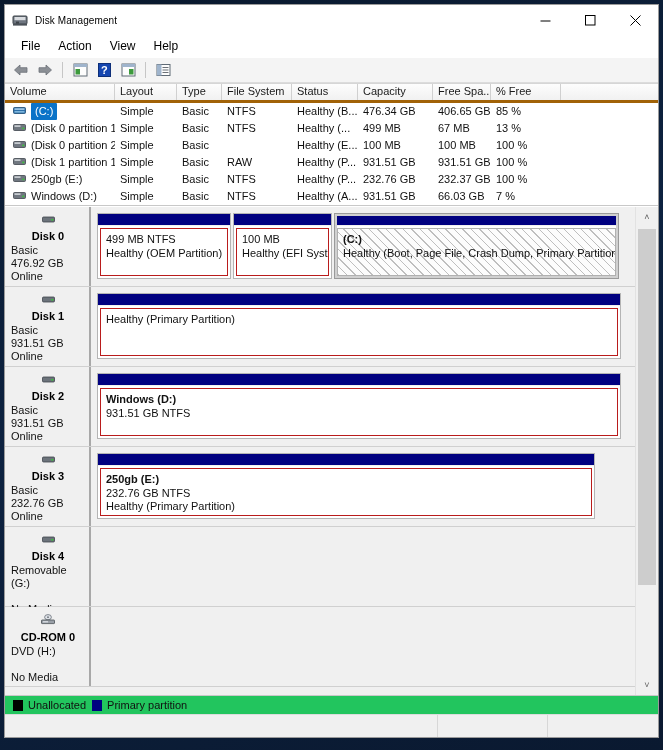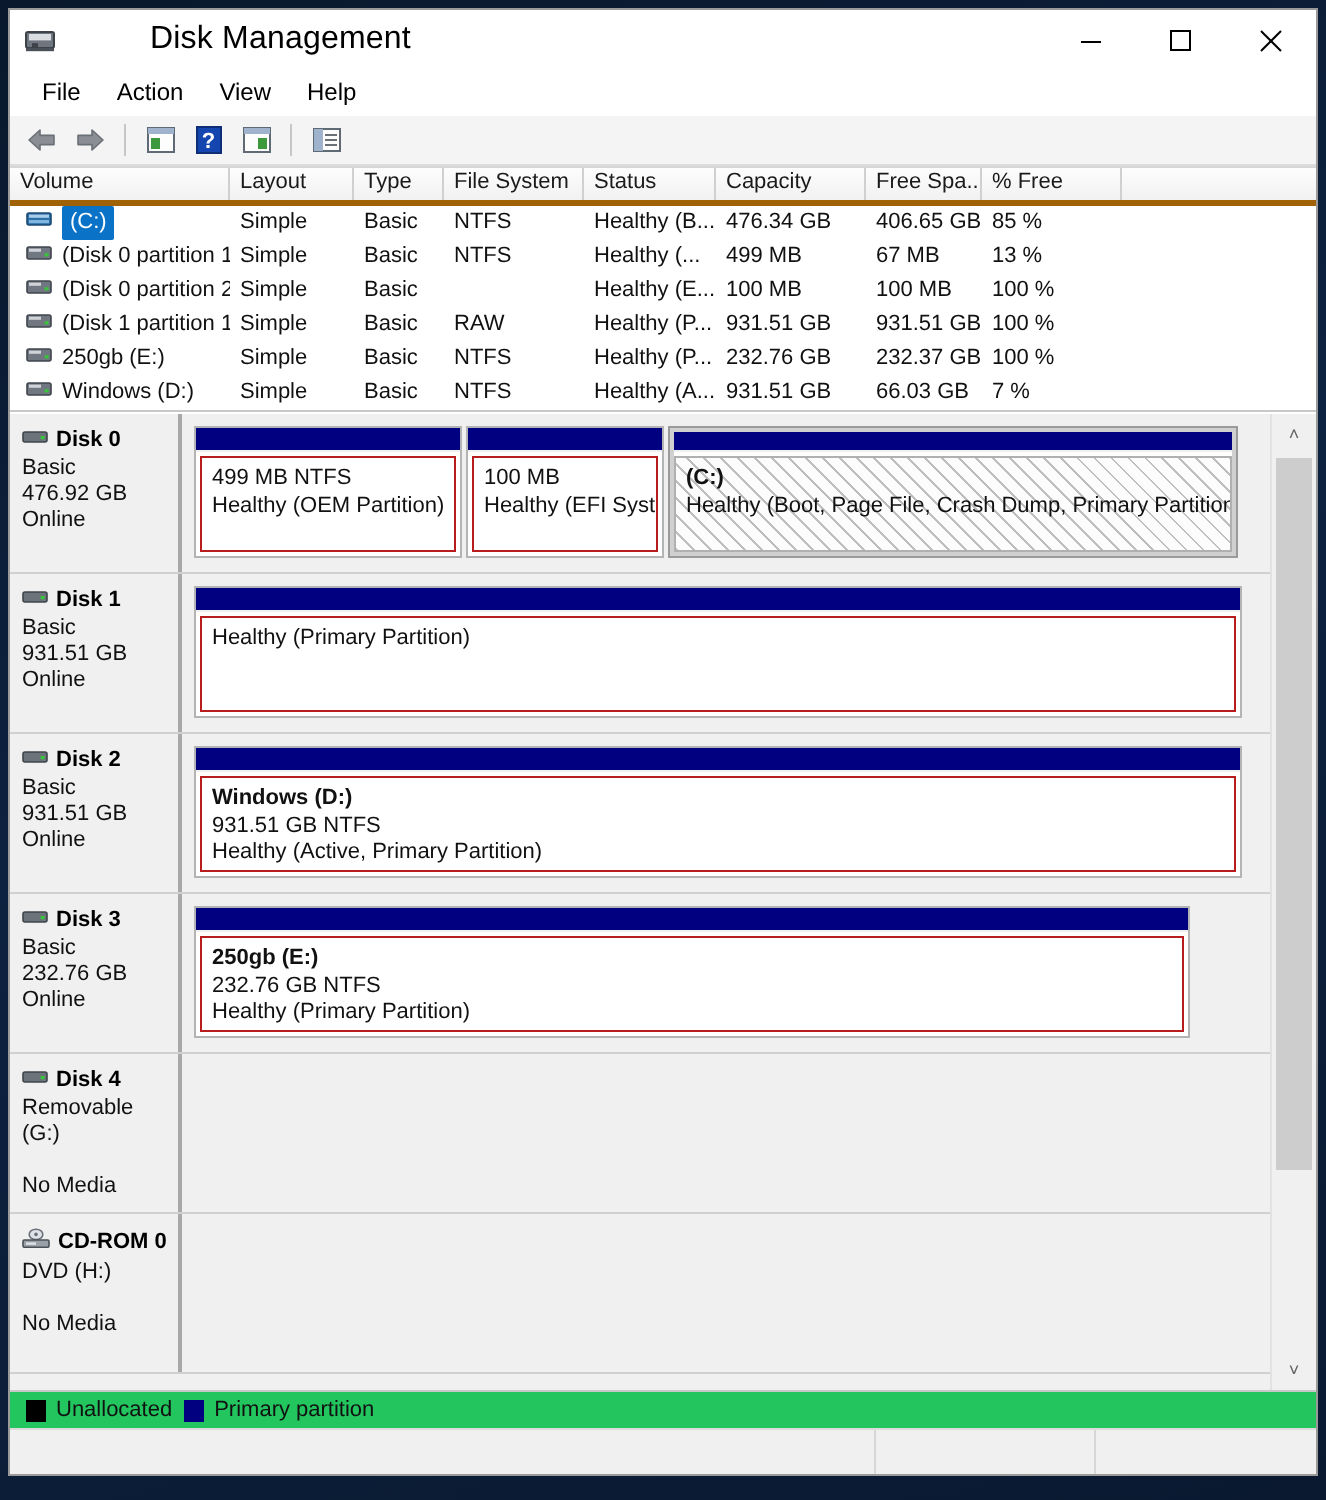--- a/index.html
+++ b/index.html
@@ -29,23 +29,22 @@
     height: 30px; min-height:30px;
     background: #ffffff;
     display: flex; align-items: center;
     position: relative;
   }
   #titlebar .app-icon {
     width: 16px; height: 16px; margin-left: 7px; margin-right: 7px;
     position: relative;
   }
   #titlebar .title-text {
-    font-size: 16px; color: #000;
+    font-size: 10px; color: #000;
     letter-spacing: .1px;
-    margin-left: 40px;
   }
   .win-btns { position: absolute; right: 0; top: 0; height: 30px; display: flex; }
   .win-btn {
     width: 45px; height: 30px; display:flex; align-items:center; justify-content:center;
     font-size: 12px; color: #000; background: transparent;
   }
   .win-btn svg { display:block; }
   
   #menubar {
     height: 22px; min-height:22px;
@@ -137,20 +136,21 @@
     width: 86px; min-width: 86px;
     box-sizing: border-box;
     border-right: 2px solid #a8a8a8;
     padding: 7px 4px 0 6px;
     background: #f0f0f0;
   }
   .disk-info .dtitle {
     font-size: 11px; font-weight: bold; color: #000;
     display:flex; align-items:center; gap: 4px;
     margin-bottom: 2px;
+    flex-direction: column;
   }
   .disk-info .dline { font-size: 11px; color:#111; line-height: 13px; }
   .disk-info .dline.spacer { height: 13px; }
   .disk-body { flex: 1; padding: 6px 6px 0 6px; box-sizing: border-box; position: relative; }
   .part-strip { display: flex; gap: 2px; height: 66px; }
   .partition {
     background: #ffffff;
     border: 1px solid #b4b4b4;
     box-sizing: border-box;
     display: flex; flex-direction: column;
@@ -508,21 +508,20 @@
               <div class="dline">931.51 GB</div>
               <div class="dline">Online</div>
             </div>
             <div class="disk-body">
               <div class="part-strip">
                 <div class="partition" style="width:524px">
                   <div class="cap-bar"></div>
                   <div class="pinner">
                     <div class="ptext bold">Windows  (D:)</div>
                     <div class="ptext">931.51 GB NTFS</div>
-                    <div class="ptext">Healthy (Active, Primary Partition)</div>
                   </div>
                 </div>
               </div>
             </div>
           </div>
           <div class="disk-row">
             <div class="disk-info">
               <div class="dtitle">
                 <span><svg width="13" height="9" viewBox="0 0 13 9">
                     <rect x="0.5" y="2" width="12" height="5" rx="1" fill="#6c737b" stroke="#3f454c" stroke-width="0.8"></rect>

